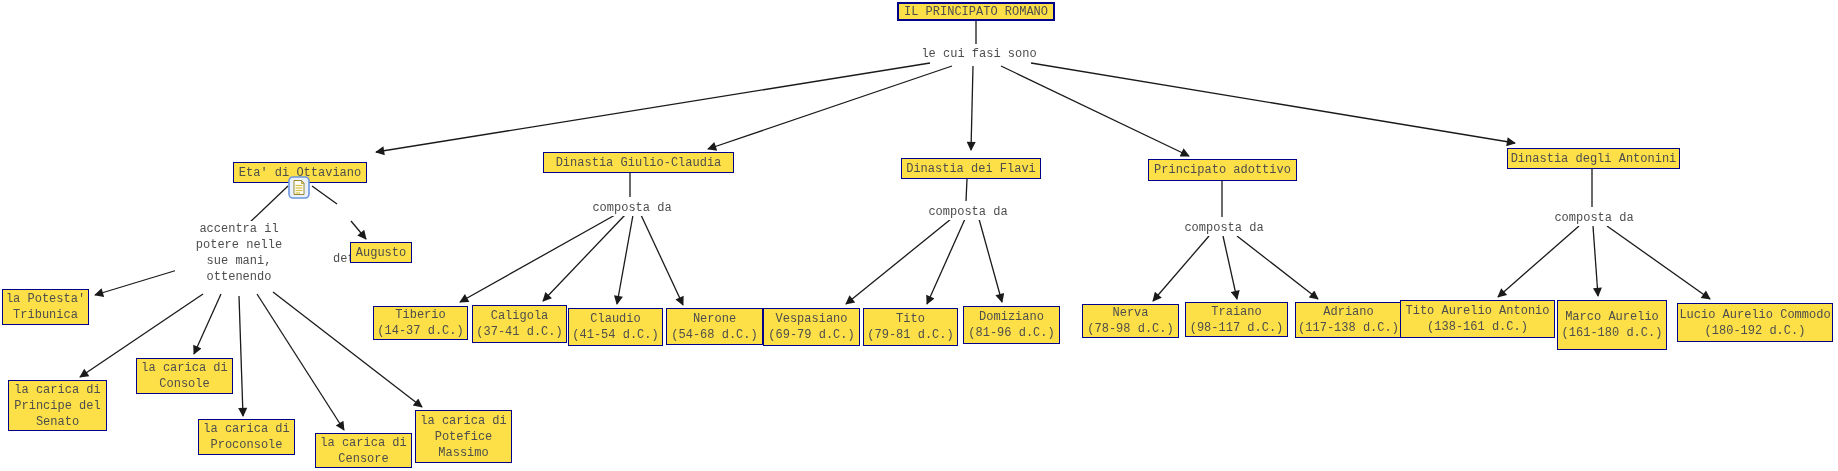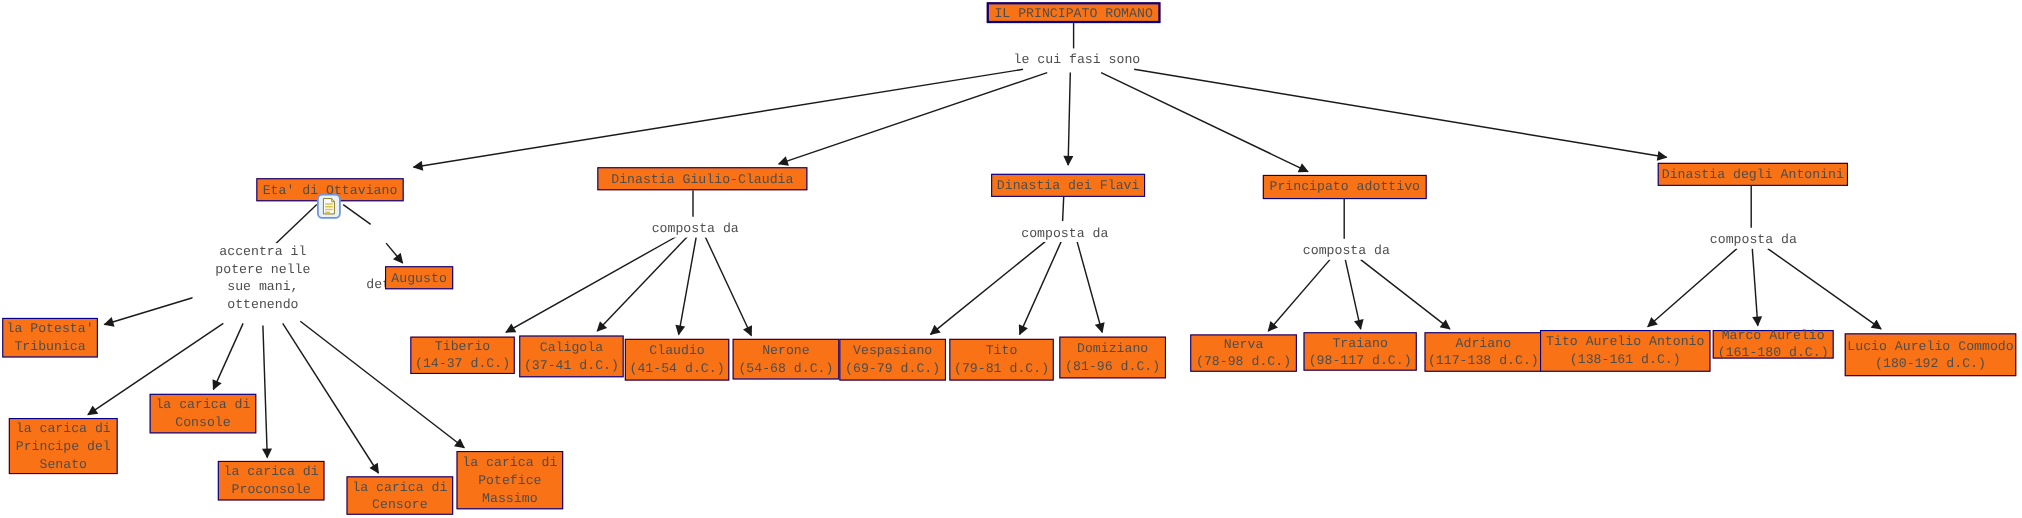--- a/index.html
+++ b/index.html
@@ -8,21 +8,21 @@
     width:1838px;height:471px;
     background:#ffffff;
     font-family:"Liberation Mono","DejaVu Sans Mono",monospace;
     overflow:hidden;
   }
   #wires{position:absolute;left:0;top:0;z-index:0;}
   .node{
     position:absolute;
     box-sizing:border-box;
     border:1.5px solid #00008B;
-    background:#f97316;
+    background:#fde047;
     color:#4d4d4d;
     font-size:12px;
     line-height:16px;
     display:flex;
     align-items:center;
     justify-content:center;
     text-align:center;
     white-space:pre-line;
     z-index:2;
   }
@@ -157,18 +157,18 @@
 
   <div class="node" style="left:1082px;top:304px;width:97px;height:34px;">Nerva
 (78-98 d.C.)</div>
   <div class="node" style="left:1185px;top:302px;width:103px;height:35px;">Traiano
 (98-117 d.C.)</div>
   <div class="node" style="left:1295px;top:302px;width:107px;height:36px;">Adriano
 (117-138 d.C.)</div>
 
   <div class="node" style="left:1400px;top:300px;width:155px;height:38px;">Tito Aurelio Antonio
 (138-161 d.C.)</div>
-  <div class="node" style="left:1557px;top:300px;width:110px;height:26px;">Marco Aurelio
+  <div class="node" style="left:1557px;top:300px;width:110px;height:50px;">Marco Aurelio
 (161-180 d.C.)</div>
   <div class="node" style="left:1677px;top:303px;width:156px;height:39px;">Lucio Aurelio Commodo
 (180-192 d.C.)</div>
 
 </div>
 
 </body></html>

